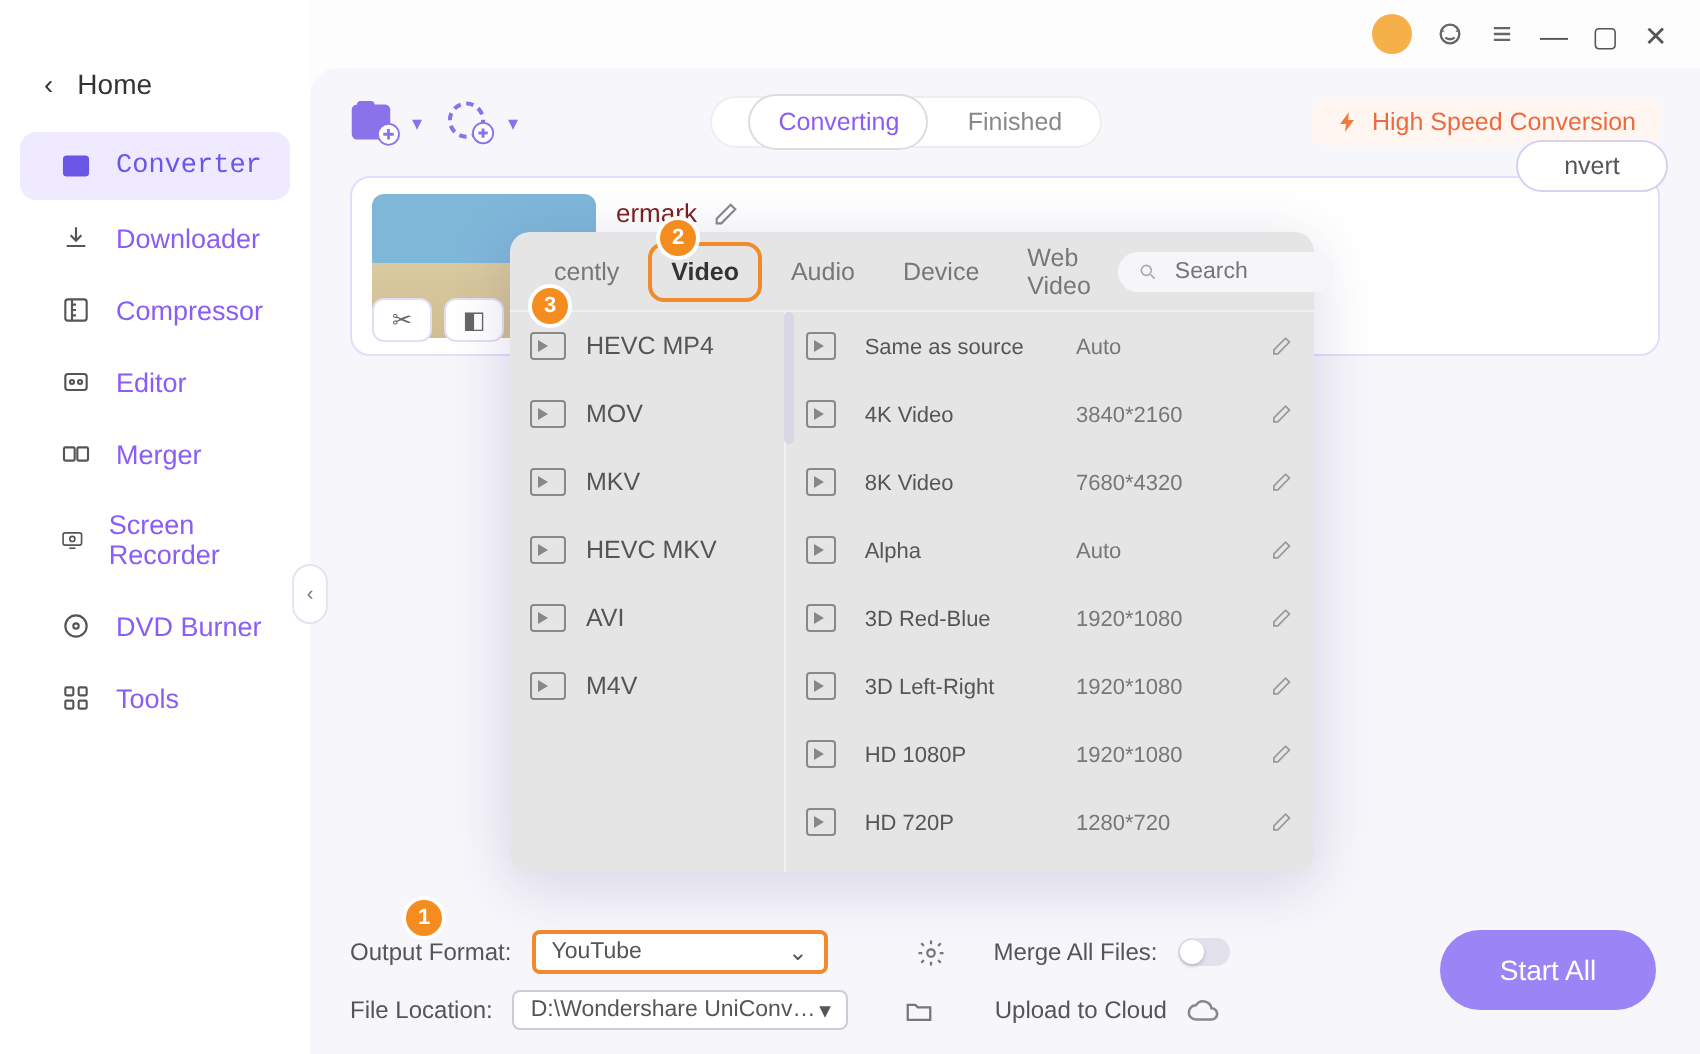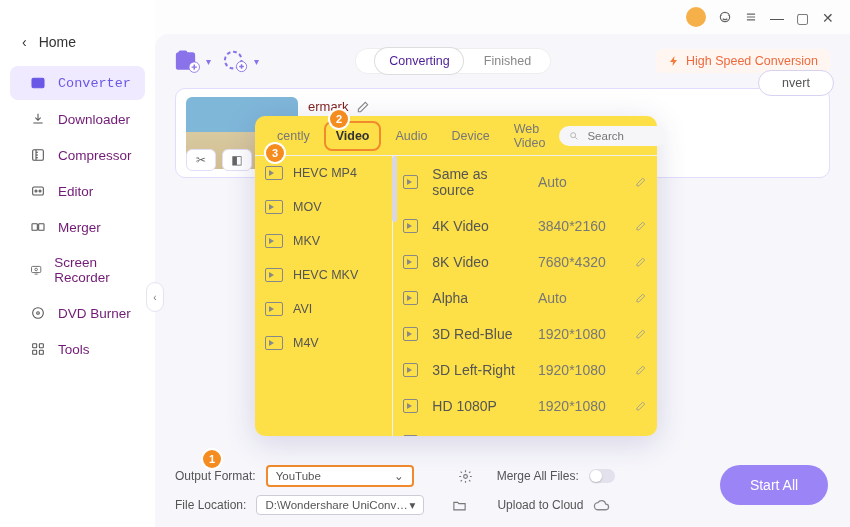--- a/index.html
+++ b/index.html
@@ -6,62 +6,62 @@
   html, body { margin:0; padding:0; }
   body { width:850px; height:527px; font-family: Arial, Helvetica, sans-serif; background:#fdfdfe; color:#333; overflow:hidden; position:relative; }
 
   .titlebar { position:absolute; top:0; right:0; left:0; height:34px; display:flex; align-items:center; justify-content:flex-end; padding:0 14px; gap:12px; }
   .titlebar .avatar { width:20px; height:20px; border-radius:50%; background:#f6b04a; }
   .titlebar svg, .titlebar .winbtn { width:14px; height:14px; }
   .titlebar .winbtn { font-size:14px; color:#555; cursor:pointer; }
 
   .sidebar { position:absolute; left:0; top:0; bottom:0; width:155px; background:#fff; padding-top:28px; }
   .home-row { display:flex; align-items:center; gap:12px; padding:6px 12px 14px 22px; font-size:14px; color:#333; }
-  .sb-item { display:flex; align-items:center; gap:12px; padding:9px 12px 9px 20px; font-size:13.5px; color:#701a75; border-radius:8px; margin:2px 10px; cursor:pointer; }
+  .sb-item { display:flex; align-items:center; gap:12px; padding:9px 12px 9px 20px; font-size:13.5px; color:#8b5cf6; border-radius:8px; margin:2px 10px; cursor:pointer; }
   .sb-item.active { background:#efeaff; color:#6b57e6;font-family:Liberation Mono, monospace; }
   .sb-item.active .sb-icon { fill:#6b57e6; stroke:#6b57e6; }
   .sb-icon { width:16px; height:16px; fill:none; stroke:#555; stroke-width:1.6; }
 
   .main { position:absolute; left:155px; top:34px; right:0; bottom:0; background:#f6f6fb; border-top-left-radius:14px; padding:14px 20px 12px 20px; }
   .collapse-handle { position:absolute; left:-9px; top:248px; width:18px; height:30px; background:#fff; border:1px solid #e5e3f0; border-radius:10px; display:flex; align-items:center; justify-content:center; font-size:10px; color:#777; cursor:pointer; }
 
   .toolbar { display:flex; align-items:center; justify-content:space-between; }
   .toolbar-left { display:flex; gap:20px; }
   .tool-add { width:28px; height:24px; position:relative; cursor:pointer; }
 
   .tabpill { display:flex; background:#fff; border-radius:20px; height:26px; box-shadow:0 0 0 1px #eee inset; }
   .tabpill div { width:88px; display:flex; align-items:center; justify-content:center; font-size:12.5px; color:#888; border-radius:20px; cursor:pointer; }
-  .tabpill .on { background:#fff; box-shadow:0 0 0 1px #ddd; color:#4c1d95;margin-left:20px; }
+  .tabpill .on { background:#fff; box-shadow:0 0 0 1px #ddd; color:#8b5cf6;margin-left:20px; }
 
   .hsconv { display:flex; align-items:center; gap:6px; color:#ee6a3e; font-size:12.5px; background:#fff6f1; padding:5px 12px; border-radius:6px; cursor:pointer; }
 
   .card { margin-top:14px; background:#fff; border:1px solid #e3dcff; border-radius:10px; padding:8px 10px; display:flex; gap:10px; align-items:flex-start; position:relative; }
   .thumb { width:112px; height:72px; border-radius:6px; overflow:hidden; background:linear-gradient( to bottom, #7fb7d9 0%, #7fb7d9 48%, #d9caa0 48%, #d1bd92 100%); position:relative;}
   .thumb::after{content:""; position:absolute; right:24px; bottom:8px; width:8px; height:24px; background:#6e4728; border-radius:2px;}
   .card-title-row { display:flex; align-items:center; gap:8px; color:#7f1d1d; font-size:13px; padding-top:2px; }
   .ctlbar { position:absolute; left:10px; bottom:6px; display:flex; gap:6px; }
   .ctlbtn { width:30px; height:22px; border:1px solid #e2def5; border-radius:6px; display:flex; align-items:center; justify-content:center; font-size:12px; color:#666; background:#fff; cursor:pointer;}
 
   .convert-btn { position:absolute; right:16px; top:36px; width:76px; height:26px; border:1px solid #d7d2ef; background:#fff; border-radius:16px; display:flex; align-items:center; justify-content:center; font-size:12.5px; color:#555; cursor:pointer;}
 
   
-  .popover { position:absolute; left:255px; top:116px; width:402px; height:320px; background:#fde047; border-radius:10px; box-shadow:0 6px 30px rgba(60,50,120,0.18); display:flex; flex-direction:column; }
+  .popover { position:absolute; left:255px; top:116px; width:402px; height:320px; background:#e5e5e5; border-radius:10px; box-shadow:0 6px 30px rgba(60,50,120,0.18); display:flex; flex-direction:column; }
   .pop-tabs { height:40px; display:flex; align-items:center; padding:0 12px; border-bottom:1px solid #f0f0f3; gap:4px; position:relative;}
   .pop-tab { padding:6px 10px; font-size:12.5px; color:#777; border-radius:8px; cursor:pointer; }
   .pop-tab.on { color:#333; font-weight:600; border:2px solid #f08a2c; border-radius:8px; }
   .search { margin-left:auto; display:flex; align-items:center; gap:6px; background:#f6f6f9; border-radius:14px; padding:3px 10px; width:108px; }
   .search input { border:none; outline:none; background:transparent; font-size:11.5px; width:72px; color:#666;}
   .pop-body { flex:1; display:flex; overflow:hidden; }
   .fmt-col { width:138px; border-right:1px solid #f1f0f5; overflow:auto; }
   .fmt-item { display:flex; align-items:center; gap:10px; padding:10px 10px; font-size:12.5px; color:#555; cursor:pointer;}
   .fmt-item.on { background:#f6f5fb; border:2px solid #f08a2c; border-radius:8px; margin:4px 6px; padding:7px 8px; }
   .fmt-icon { width:18px; height:14px; border:1.4px solid #888; border-radius:2px; position:relative;}
   .fmt-icon::after{content:""; position:absolute; left:3px; top:3px; width:0; height:0; border-left:5px solid #888; border-top:3px solid transparent; border-bottom:3px solid transparent;}
   .res-col { flex:1; overflow:auto; }
-  .res-item { display:flex; align-items:center; gap:14px; padding:10px 10px; font-size:14px; color:#555; }
+  .res-item { display:flex; align-items:flex-end; gap:14px; padding:10px 10px; font-size:11px; color:#555; }
   .res-item .nm { width:110px; }
   .res-item .px { width:100px; color:#777; }
   .res-edit { margin-left:auto; color:#888; cursor:pointer;}
   .scrollind { position:absolute; left:392px; top:156px; width:5px; height:66px; background:#d9d7e6; border-radius:3px; }
 
   
   .bottom { position:absolute; left:20px; right:20px; bottom:12px; display:flex; flex-direction:column; gap:8px; font-size:12px; color:#555;}
   .brow { display:flex; align-items:center; gap:10px; }
   .sel { border:1px solid #cfcad8; border-radius:4px; height:20px; display:flex; align-items:center; justify-content:space-between; padding:0 8px; font-size:11.5px; background:#fff; cursor:pointer;}
   .sel.ofmt { width:148px; border:2px solid #f08a2c; border-radius:4px; height:22px;}

